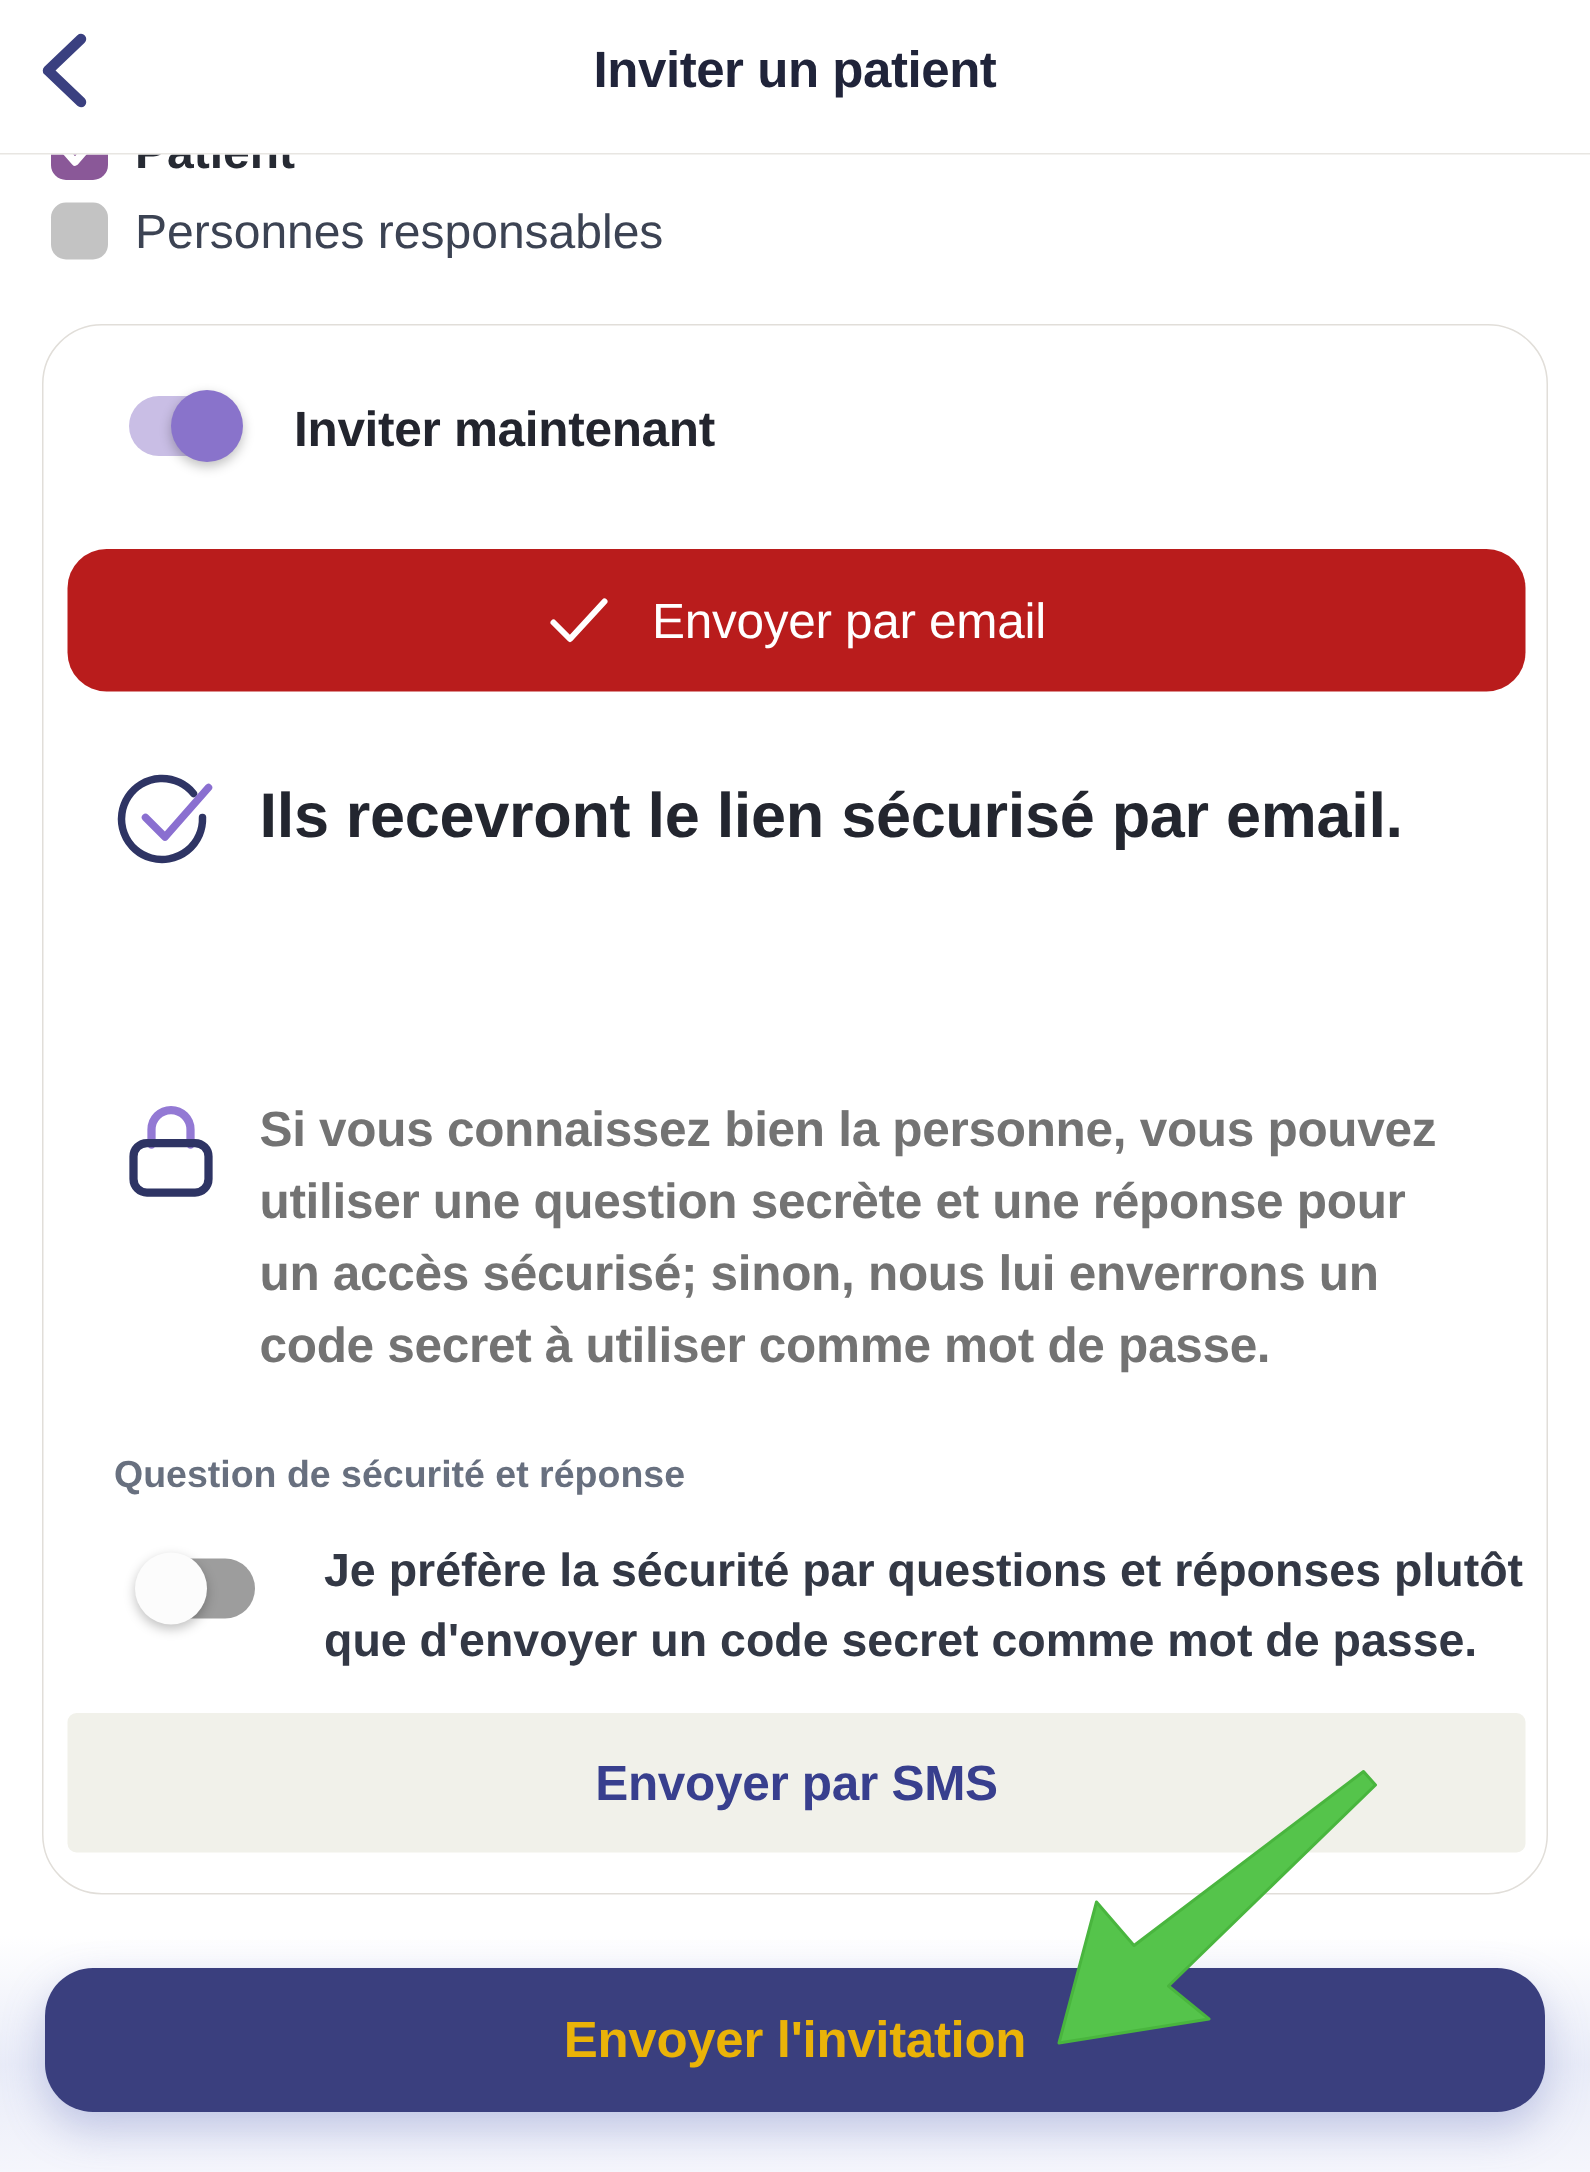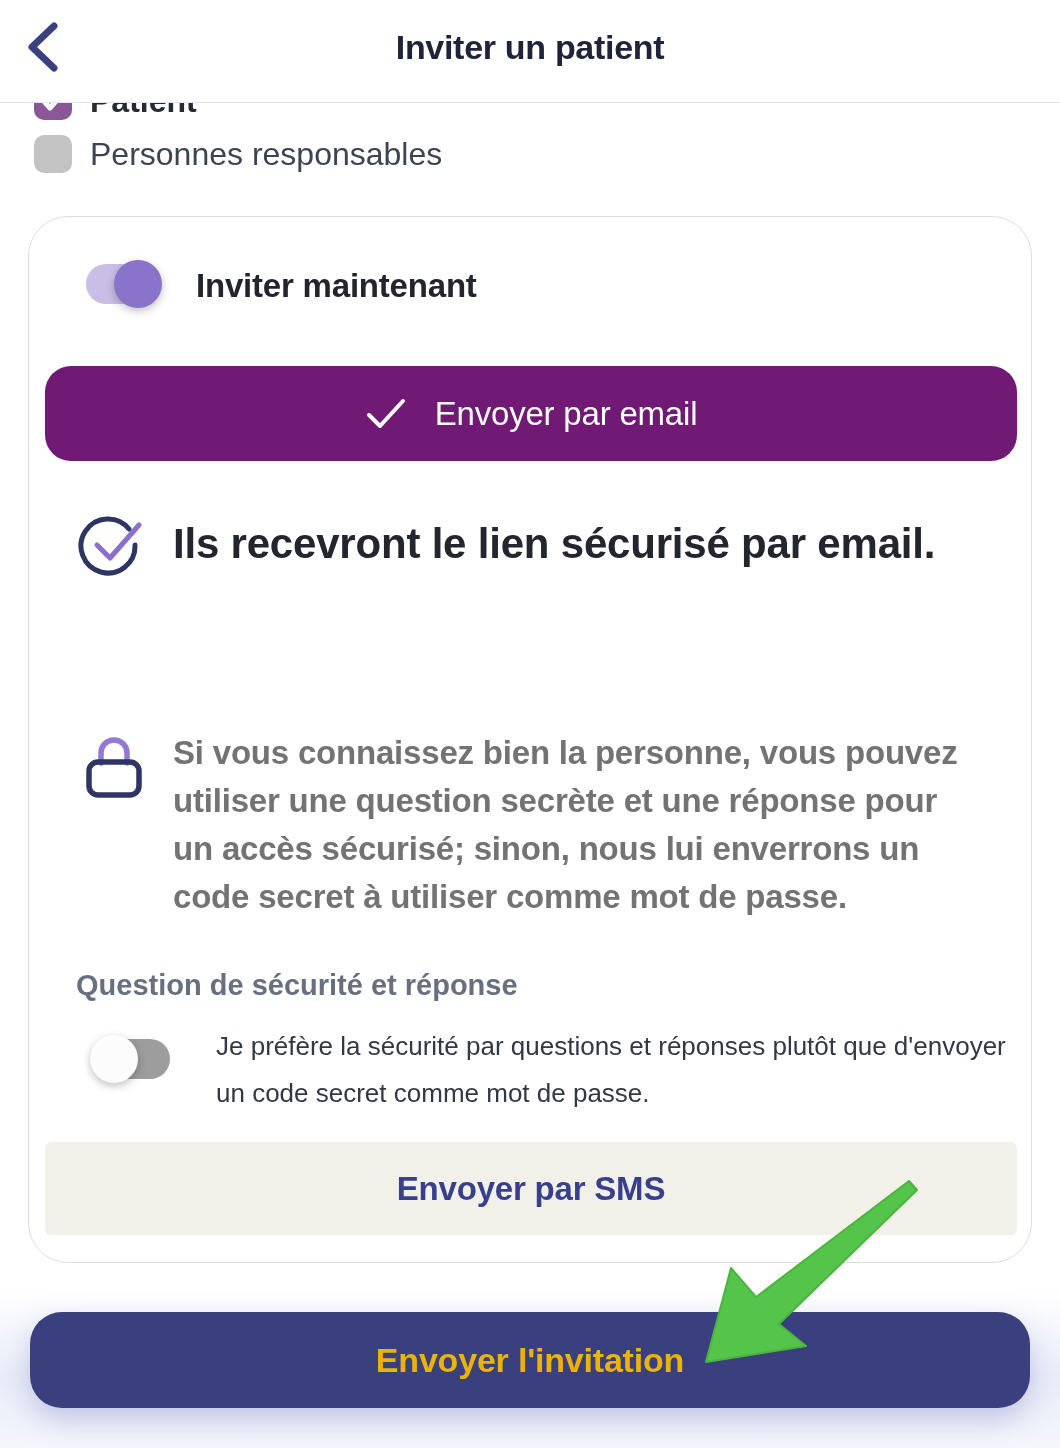--- a/index.html
+++ b/index.html
@@ -58,21 +58,21 @@
 
   .invite-now-toggle { left:57px; top:47px; }
   .invite-now-label {
     position:absolute; left:167px; top:50px;
     font-size:33px; font-weight:700; color:#23252e; letter-spacing:-0.2px;
   }
 
   
   .email-btn {
     position:absolute; left:16px; top:149px; width:972px; height:95px;
-    background:#701a75; border-radius:26px; border:none; cursor:pointer;
+    background:#b91c1c; border-radius:26px; border:none; cursor:pointer;
     display:flex; align-items:center; justify-content:center; gap:28px;
   }
   .email-btn-label { color:#ffffff; font-size:33px; font-weight:500; letter-spacing:-0.2px; }
 
   
   .check-circle-icon { position:absolute; left:48px; top:298px; }
   .email-info-title {
     position:absolute; left:144px; top:303px; width:820px;
     font-size:42px; font-weight:700; color:#23262f; letter-spacing:-0.2px;
   }
@@ -84,26 +84,26 @@
   
   .lock-icon { position:absolute; left:52px; top:518px; }
   .security-info-body {
     position:absolute; left:144px; top:512px; width:810px;
     font-size:33px; font-weight:600; color:#737373; line-height:48px; letter-spacing:-0.2px;
   }
 
   
   .security-heading {
     position:absolute; left:47px; top:752px;
-    font-size:29px; font-weight:600; color:#68707f;
+    font-size:25px; font-weight:600; color:#68707f;
   }
   .qa-toggle { left:67px; top:822px; }
   .qa-toggle-label {
     position:absolute; left:187px; top:806px; width:800px;
-    font-size:26px; font-weight:400; color:#333845; line-height:47px;
+    font-size:31px; font-weight:700; color:#333845; line-height:47px;
   }
 
   
   .sms-btn {
     position:absolute; left:16px; top:925px; width:972px; height:93px;
     background:#f1f1ea; border-radius:6px; border:none; cursor:pointer;
     display:flex; align-items:center; justify-content:center;
   }
   .sms-btn-label { color:#383f8e; font-size:33px; font-weight:600; letter-spacing:-0.2px; }
 

